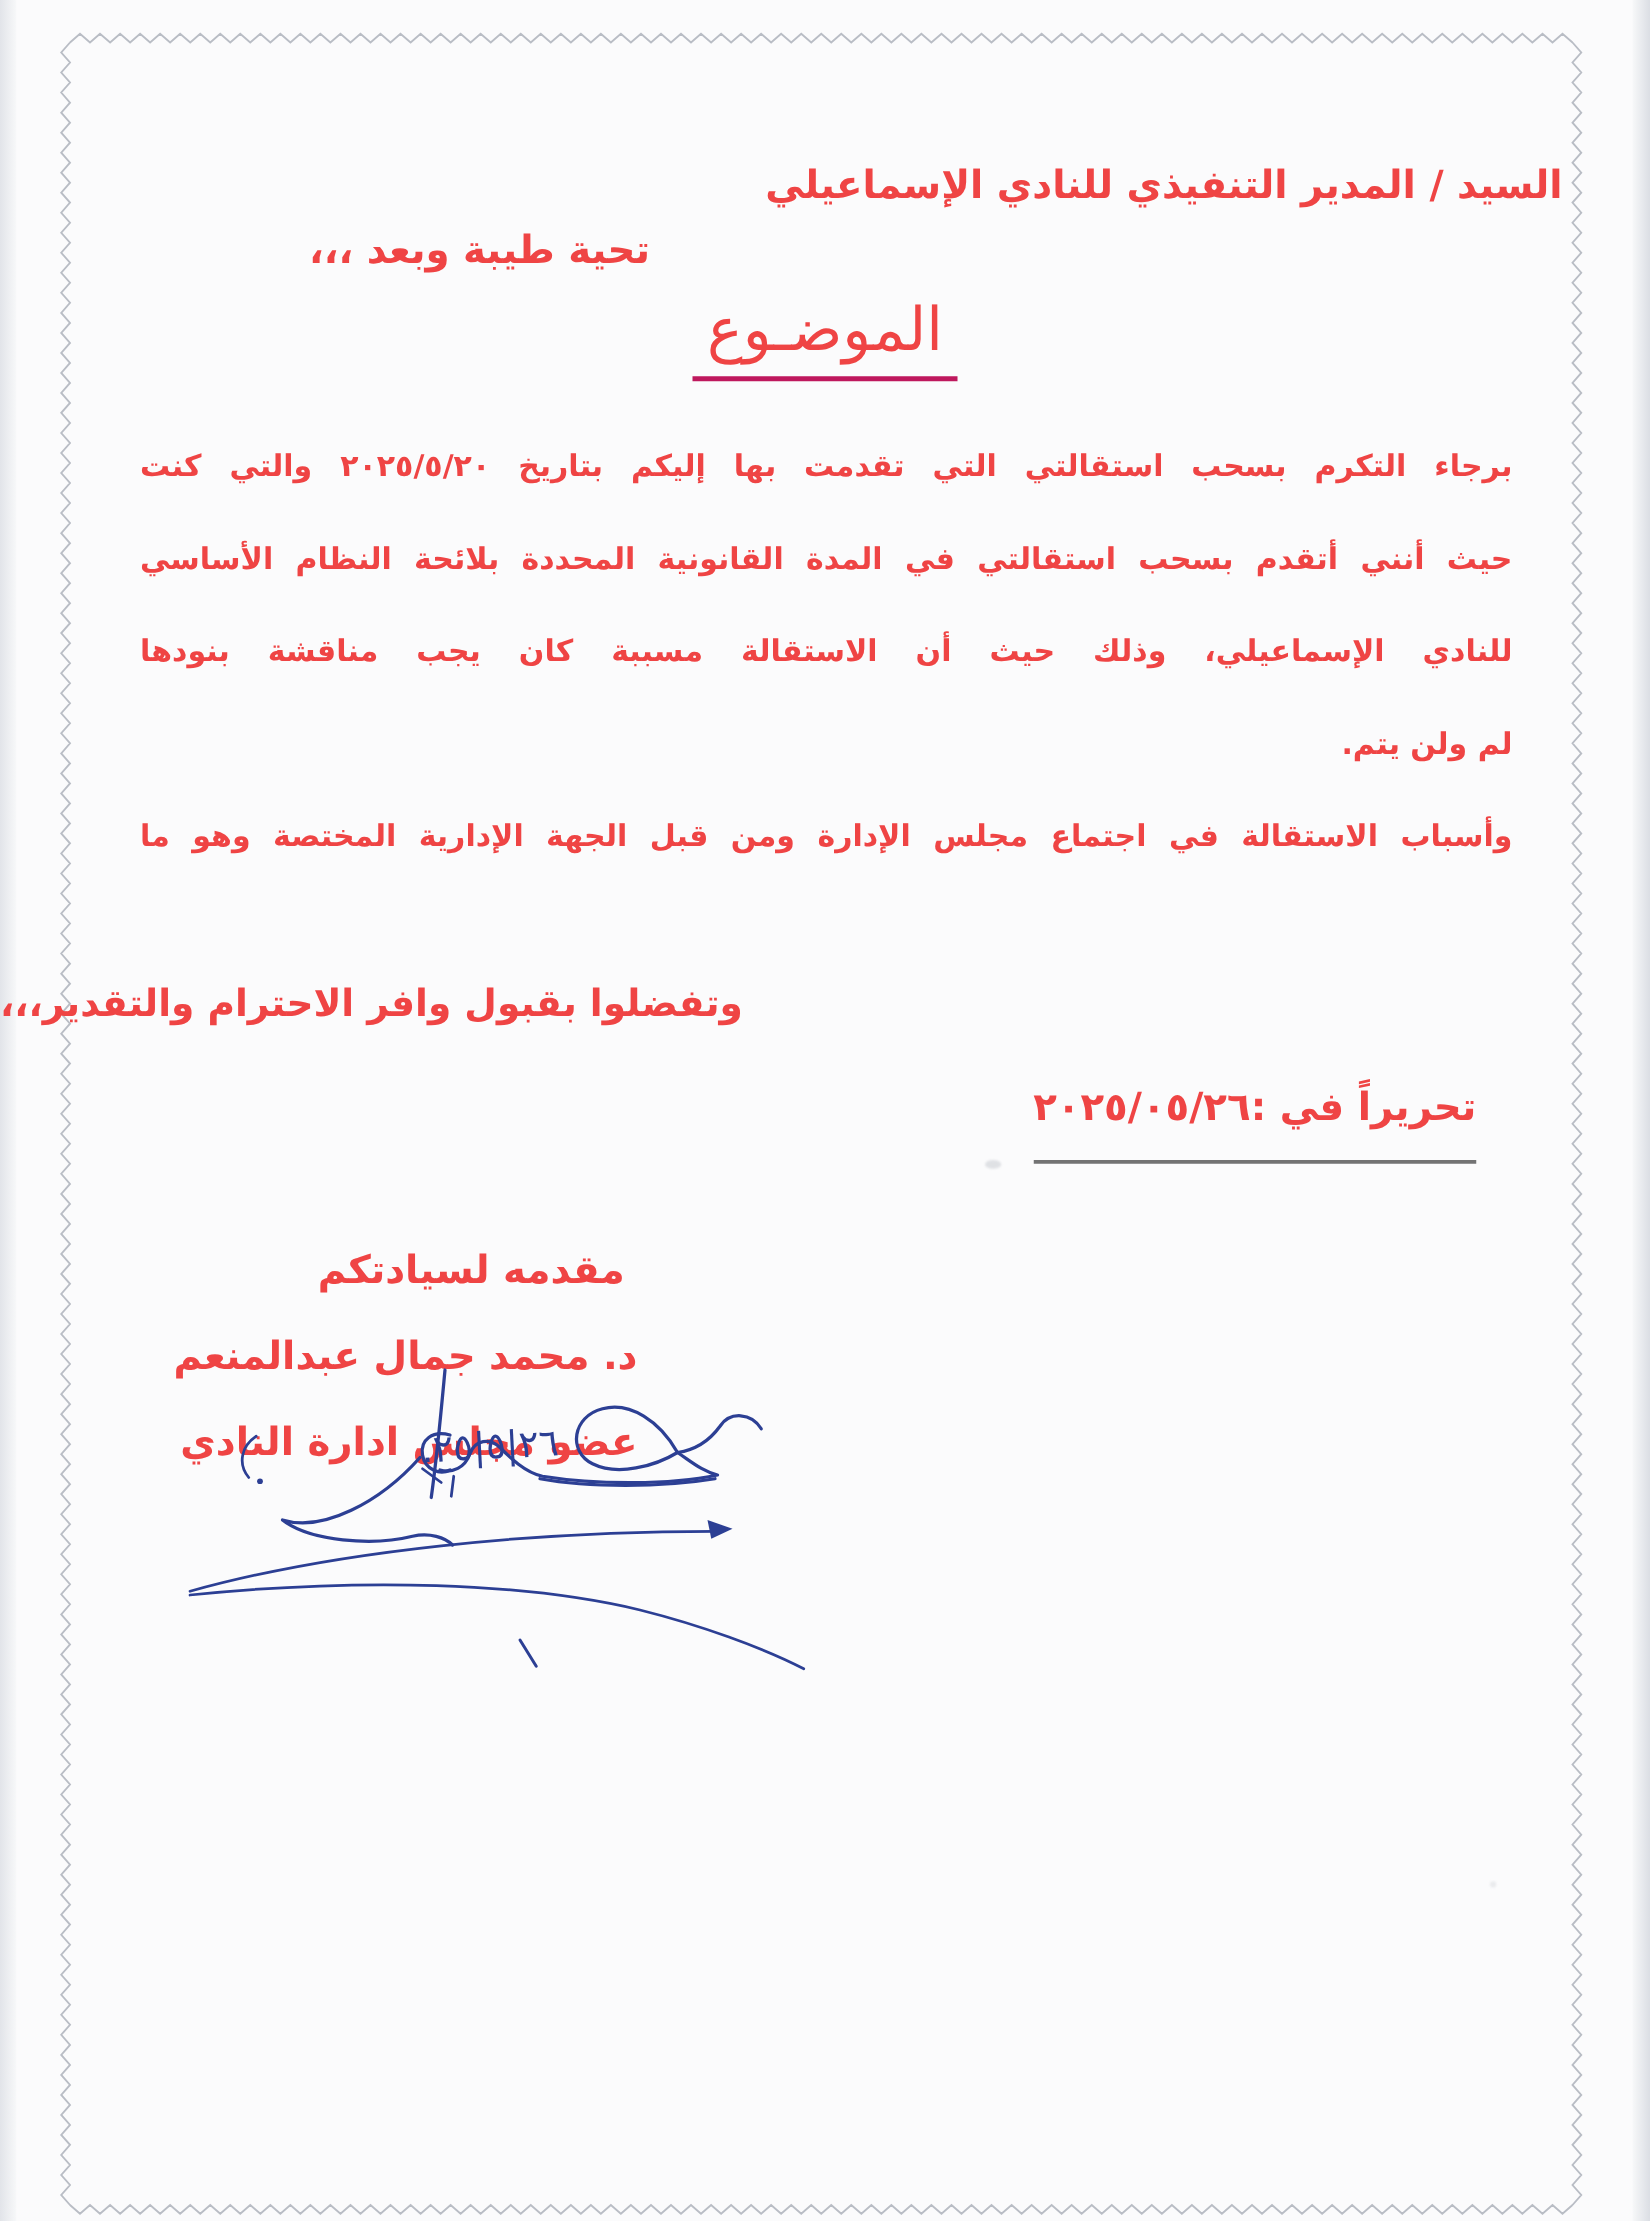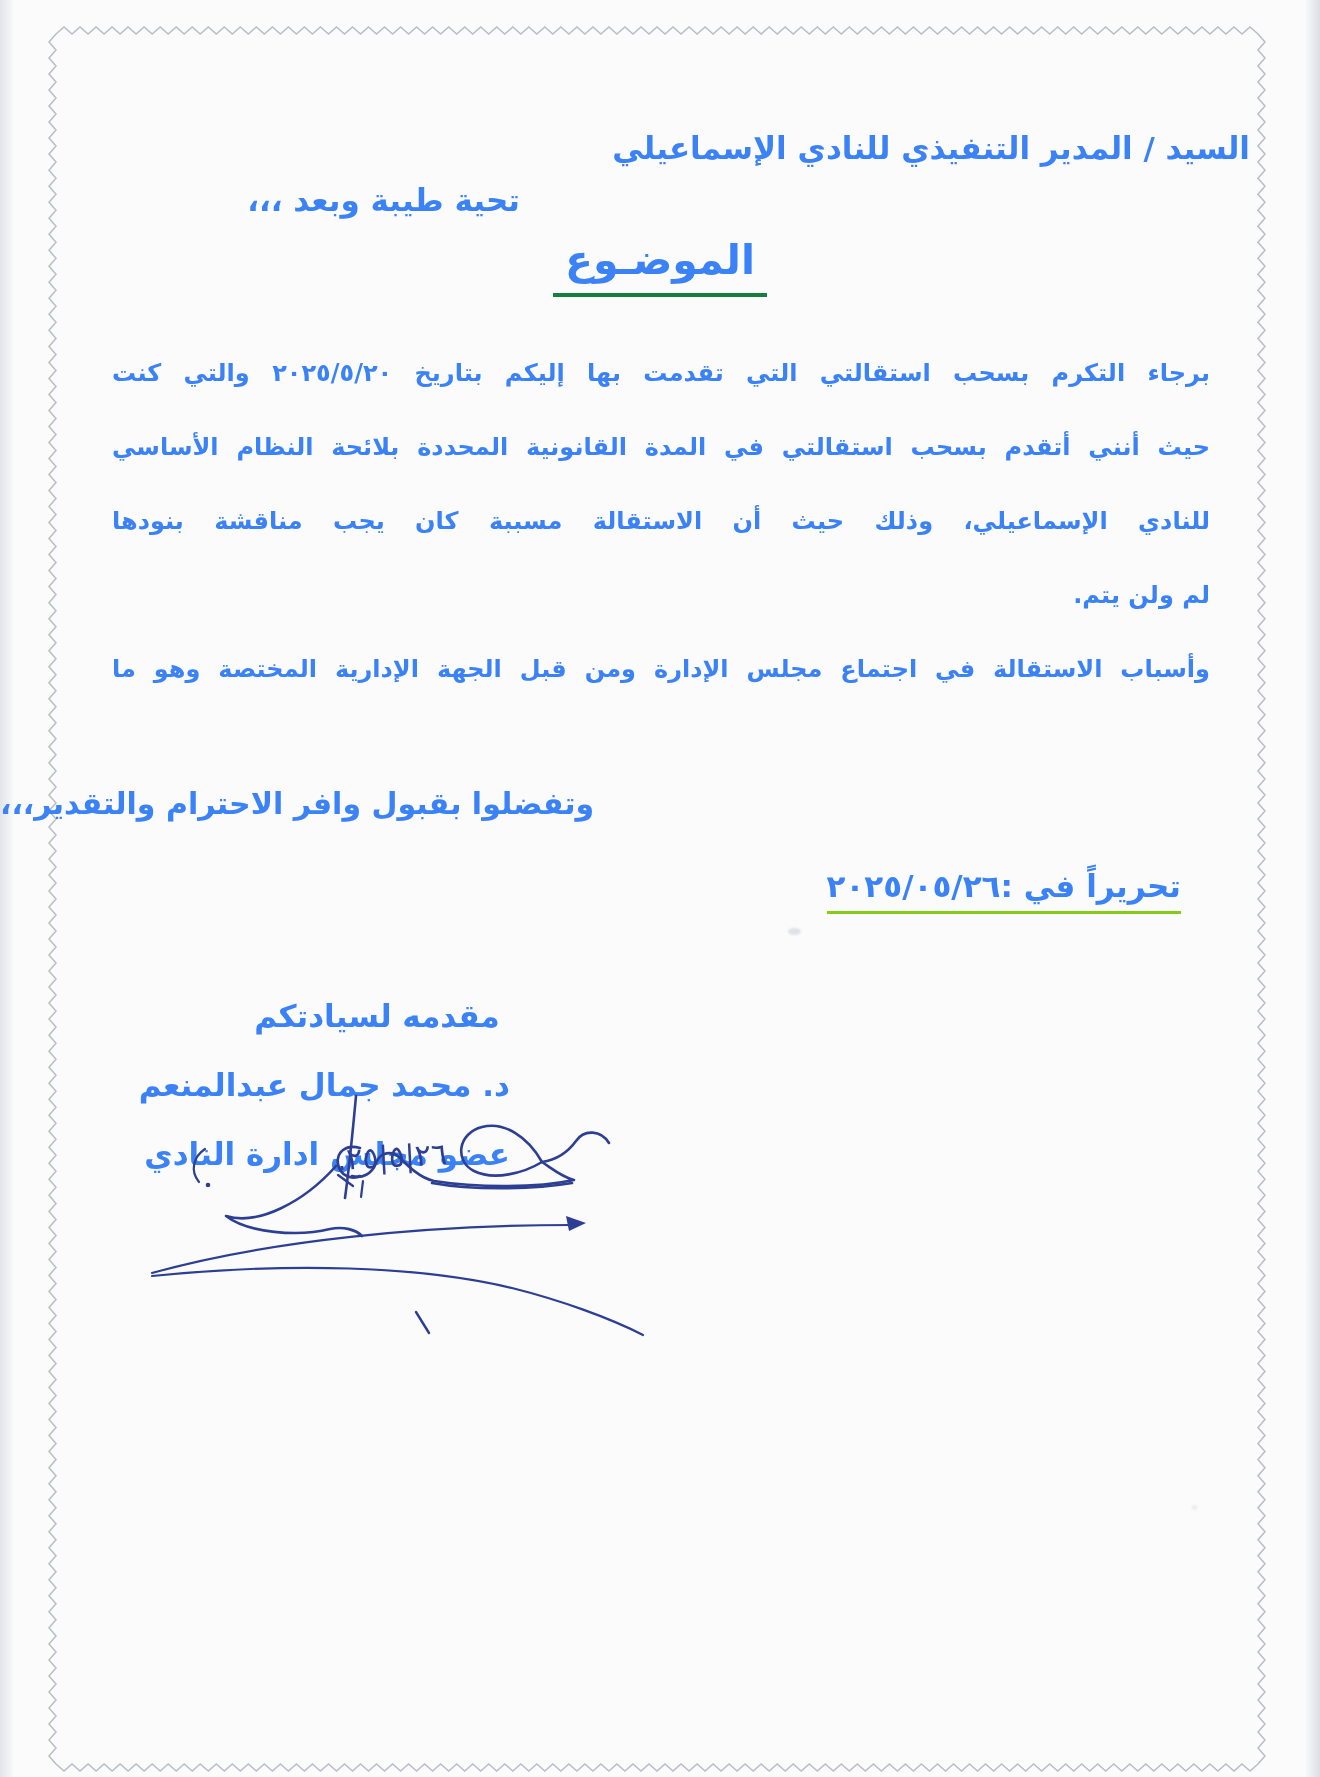--- a/index.html
+++ b/index.html
@@ -1,40 +1,40 @@
 <!DOCTYPE html>
 <html lang="ar"><head>
 <meta charset="utf-8">
 <style>
   html,body{margin:0;padding:0;background:#ffffff;}
   .page{
     position:relative;width:1320px;height:1777px;overflow:hidden;
     background:#fbfbfc;
     font-family:"DejaVu Sans",sans-serif;
-    color:#3b82f6;
+    color:#ef4444;
   }
   .edge{position:absolute;top:0;bottom:0;}
   .edge-left{left:0;width:13px;background:linear-gradient(90deg,#e2e4e9,#f7f8f9);}
   .edge-right{right:0;width:14px;background:linear-gradient(270deg,#dbdee4,#f7f8f9);}
   svg.overlay{position:absolute;left:0;top:0;width:1320px;height:1777px;}
   .txt{position:absolute;font-weight:700;white-space:nowrap;}
   .recipient{right:70px;top:130px;font-size:31px;}
   .greeting{right:800px;top:182px;font-size:31px;}
   .subject{
     top:236px;left:0;right:0;margin:0 auto;width:fit-content;
-    font-size:41px;font-weight:700;text-align:center;
-    border-bottom:4px solid #15803d;padding:0 12px 9px;
+    font-size:48px;font-weight:400;text-align:center;
+    border-bottom:4px solid #be185d;padding:0 12px 9px;
   }
   .body-block{position:absolute;top:336px;right:110px;left:112px;font-size:24px;font-weight:700;}
   .body-block .line{line-height:74px;text-align:justify;text-align-last:justify;}
   .body-block .line.last{text-align:right;text-align-last:right;}
   .closing{top:786px;left:0;right:0;text-align:left;font-size:30px;white-space:nowrap;position:absolute;font-weight:700;}
   .dateline{
     right:139px;top:868px;font-size:31px;
-    border-bottom:3px solid #84cc16;padding-bottom:7px;
+    border-bottom:3px solid #737373;padding-bottom:24px;
   }
   .presenter{position:absolute;top:982px;left:244px;width:266px;text-align:center;font-size:31px;font-weight:700;}
   .presenter div{line-height:69px;white-space:nowrap;}
   .speck{position:absolute;background:#c9ccd2;border-radius:50%;opacity:.55;filter:blur(1px);}
   .speck1{left:788px;top:928px;width:13px;height:7px;}
   .speck2{left:1192px;top:1505px;width:5px;height:5px;opacity:.35;}
 </style>
 </head>
 <body>
 

